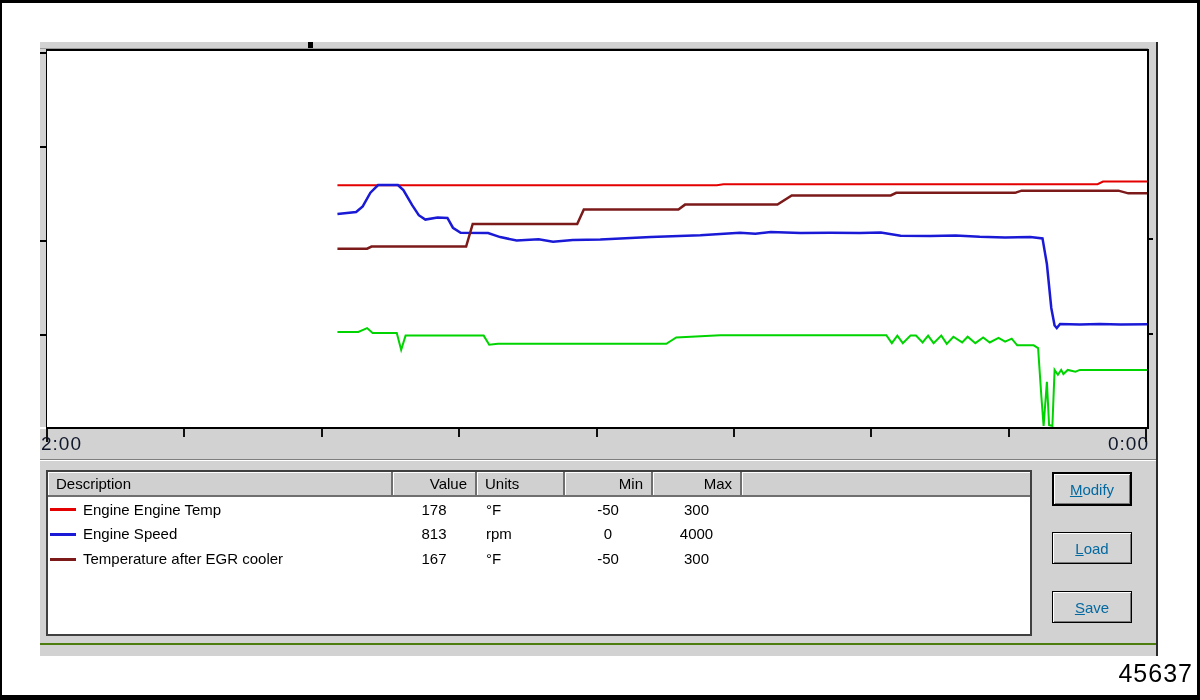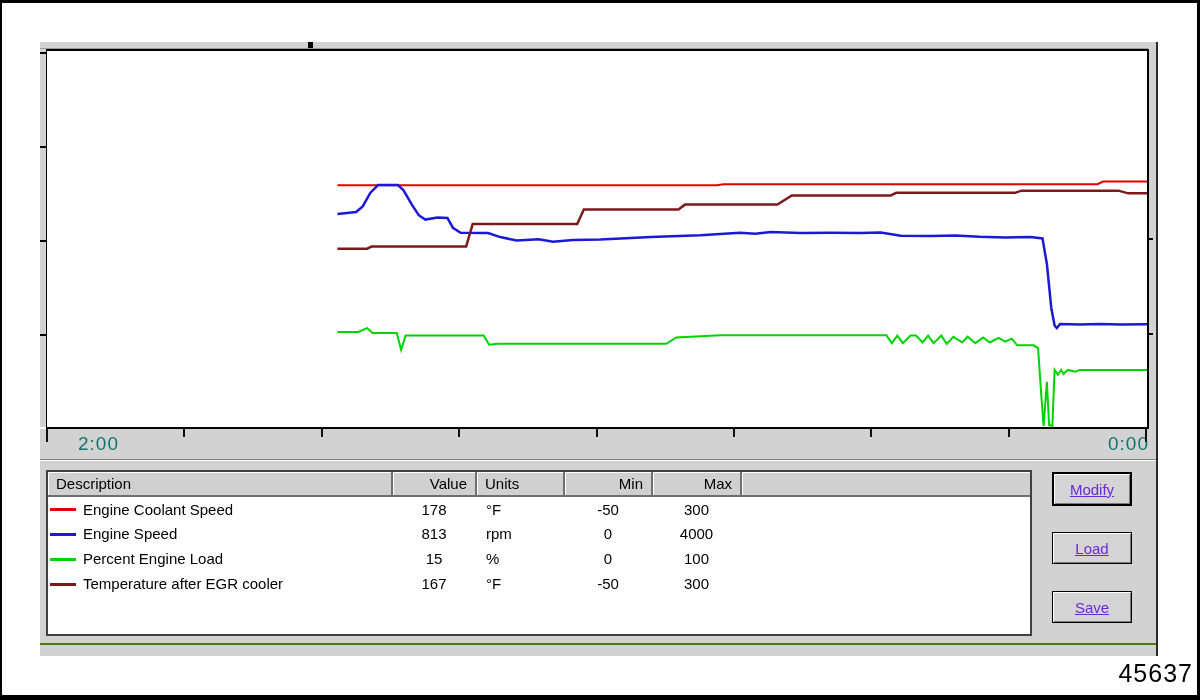--- a/index.html
+++ b/index.html
@@ -14,21 +14,21 @@
   .ruler-right{position:absolute;left:1108px;top:0;width:8px;height:417px;background:#d2d2d2;}
   .rtick{position:absolute;left:0;width:6px;height:2px;background:#000;}
 
   .plot-box{position:absolute;left:6px;top:7px;width:1103px;height:380px;background:#fff;
             border:solid #000;border-width:2px 2px 2px 1px;box-sizing:border-box;}
   .plot-box svg{display:block;width:100%;height:100%;}
 
   .time-axis{position:absolute;left:0;top:387px;width:1116px;height:30px;background:#d2d2d2;overflow:hidden;}
   .xtick{position:absolute;top:0;width:2px;height:8px;background:#101010;}
   .xtick.tall{height:13px;}
-  .t-label{position:absolute;top:4px;font-size:19px;color:#0f766e;letter-spacing:1px;padding-left:37px;}
+  .t-label{position:absolute;top:4px;font-size:19px;color:#0f172a;letter-spacing:1px;}
   .t-label.left{left:1px;}
   .t-label.right{right:7px;}
 
   .separator{position:absolute;left:0;top:417px;width:1116px;height:1px;background:#7e7e7e;border-bottom:1px solid #fff;}
 
   .bottom-panel{position:absolute;left:0;top:419px;width:1116px;height:184px;background:#d2d2d2;
                 border-bottom:2px solid #4d7c0f;box-sizing:border-box;}
   .frame-foot{position:absolute;left:0;top:603px;width:1116px;height:11px;background:#d2d2d2;}
   .frame-right{position:absolute;left:1116px;top:0;width:2px;height:614px;background:#2a2a2a;}
 
@@ -44,21 +44,21 @@
   tbody tr{height:25px;}
   tbody tr.filler-row{height:auto;}
   td{font-size:15px;color:#000;padding:0 8px;white-space:nowrap;overflow:hidden;}
   td.c-desc{padding-left:2px;}
   td.c-num{text-align:center;}
   td.c-units{padding-left:10px;}
   .swatch{display:inline-block;width:26px;height:3px;margin-right:7px;vertical-align:middle;position:relative;top:-1px;}
 
   .btn{position:absolute;left:1012px;width:80px;height:32px;background:#d4d4d4;
        border:1px solid #000;box-shadow:inset 1px 1px 0 #fff,inset -1px -1px 0 #7a7a7a;
-       font-size:15px;font-family:inherit;color:#6d28d9;padding:0;text-align:center;cursor:pointer;text-decoration:underline;}
+       font-size:15px;font-family:inherit;color:#0369a1;padding:0;text-align:center;cursor:pointer;}
   .btn.default{border-width:2px;height:34px;}
   .btn-modify{top:11px;}
   .btn-load{top:71px;}
   .btn-save{top:130px;}
 
   .caption{position:absolute;right:7px;top:659px;font-size:25px;color:#000;letter-spacing:1px;}
 </style>
 </head>
 <body>
 
@@ -121,41 +121,33 @@
             <th class="c-desc">Description</th>
             <th class="c-num">Value</th>
             <th class="c-units">Units</th>
             <th class="c-num">Min</th>
             <th class="c-num">Max</th>
             <th class="c-fill"></th>
           </tr>
         </thead>
         <tbody>
             <tr>
-              <td class="c-desc"><span class="swatch" style="background: rgb(228, 0, 0);"></span><span>Engine Coolant Speed</span></td>
+              <td class="c-desc"><span class="swatch" style="background: rgb(228, 0, 0);"></span><span>Engine Engine Temp</span></td>
               <td class="c-num">178</td>
               <td class="c-units">°F</td>
               <td class="c-num">-50</td>
               <td class="c-num">300</td>
               <td class="c-fill"></td>
             </tr>
             <tr>
               <td class="c-desc"><span class="swatch" style="background: rgb(26, 26, 214);"></span><span>Engine Speed</span></td>
               <td class="c-num">813</td>
               <td class="c-units">rpm</td>
               <td class="c-num">0</td>
               <td class="c-num">4000</td>
-              <td class="c-fill"></td>
-            </tr>
-            <tr>
-              <td class="c-desc"><span class="swatch" style="background: rgb(0, 212, 0);"></span><span>Percent Engine Load</span></td>
-              <td class="c-num">15</td>
-              <td class="c-units">%</td>
-              <td class="c-num">0</td>
-              <td class="c-num">100</td>
               <td class="c-fill"></td>
             </tr>
             <tr>
               <td class="c-desc"><span class="swatch" style="background: rgb(124, 26, 26);"></span><span>Temperature after EGR cooler</span></td>
               <td class="c-num">167</td>
               <td class="c-units">°F</td>
               <td class="c-num">-50</td>
               <td class="c-num">300</td>
               <td class="c-fill"></td>
             </tr>

